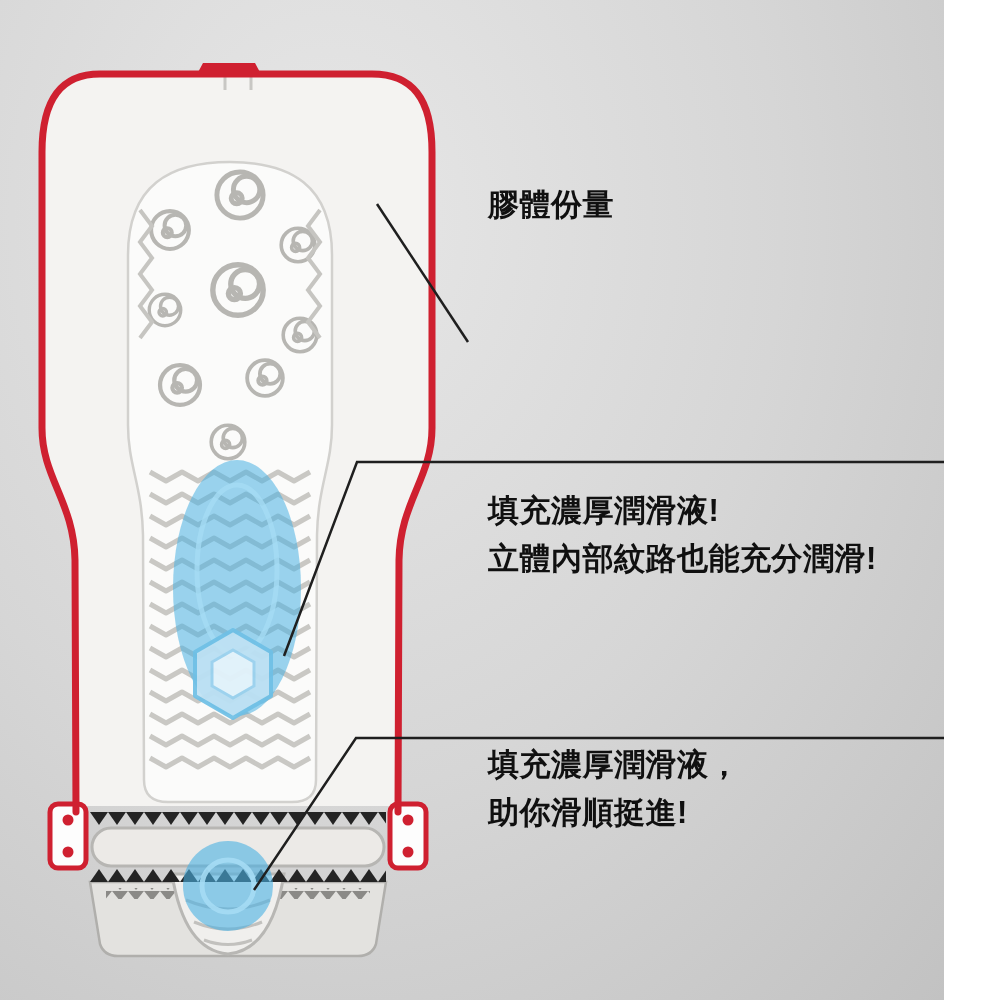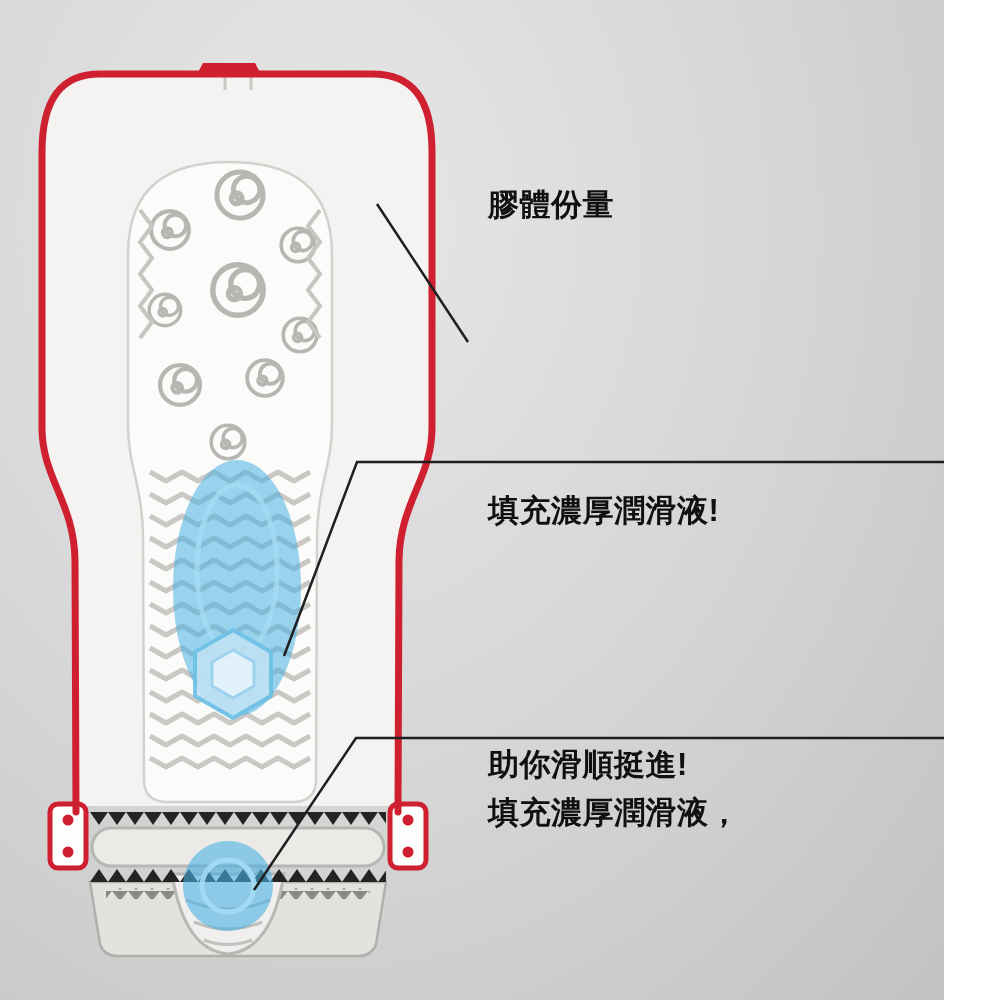--- a/index.html
+++ b/index.html
@@ -125,20 +125,21 @@
     <path d="M284 656 L357 462 H962" fill="none" stroke="#1f1f1f" stroke-width="2.5"></path>
     <path d="M254 890 L356 738 H962" fill="none" stroke="#1f1f1f" stroke-width="2.5"></path>
   </svg>
 
   <div class="callout" id="callout-1">
     <div>膠體份量</div>
   </div>
 
   <div class="callout" id="callout-2">
     <div>填充濃厚潤滑液!</div>
+    <div>立體內部紋路也能充分潤滑!</div>
   </div>
 
   <div class="callout" id="callout-3">
+    <div>填充濃厚潤滑液，</div>
     <div>助你滑順挺進!</div>
-    <div>填充濃厚潤滑液，</div>
   </div>
 
 </div>
 
 </body></html>

